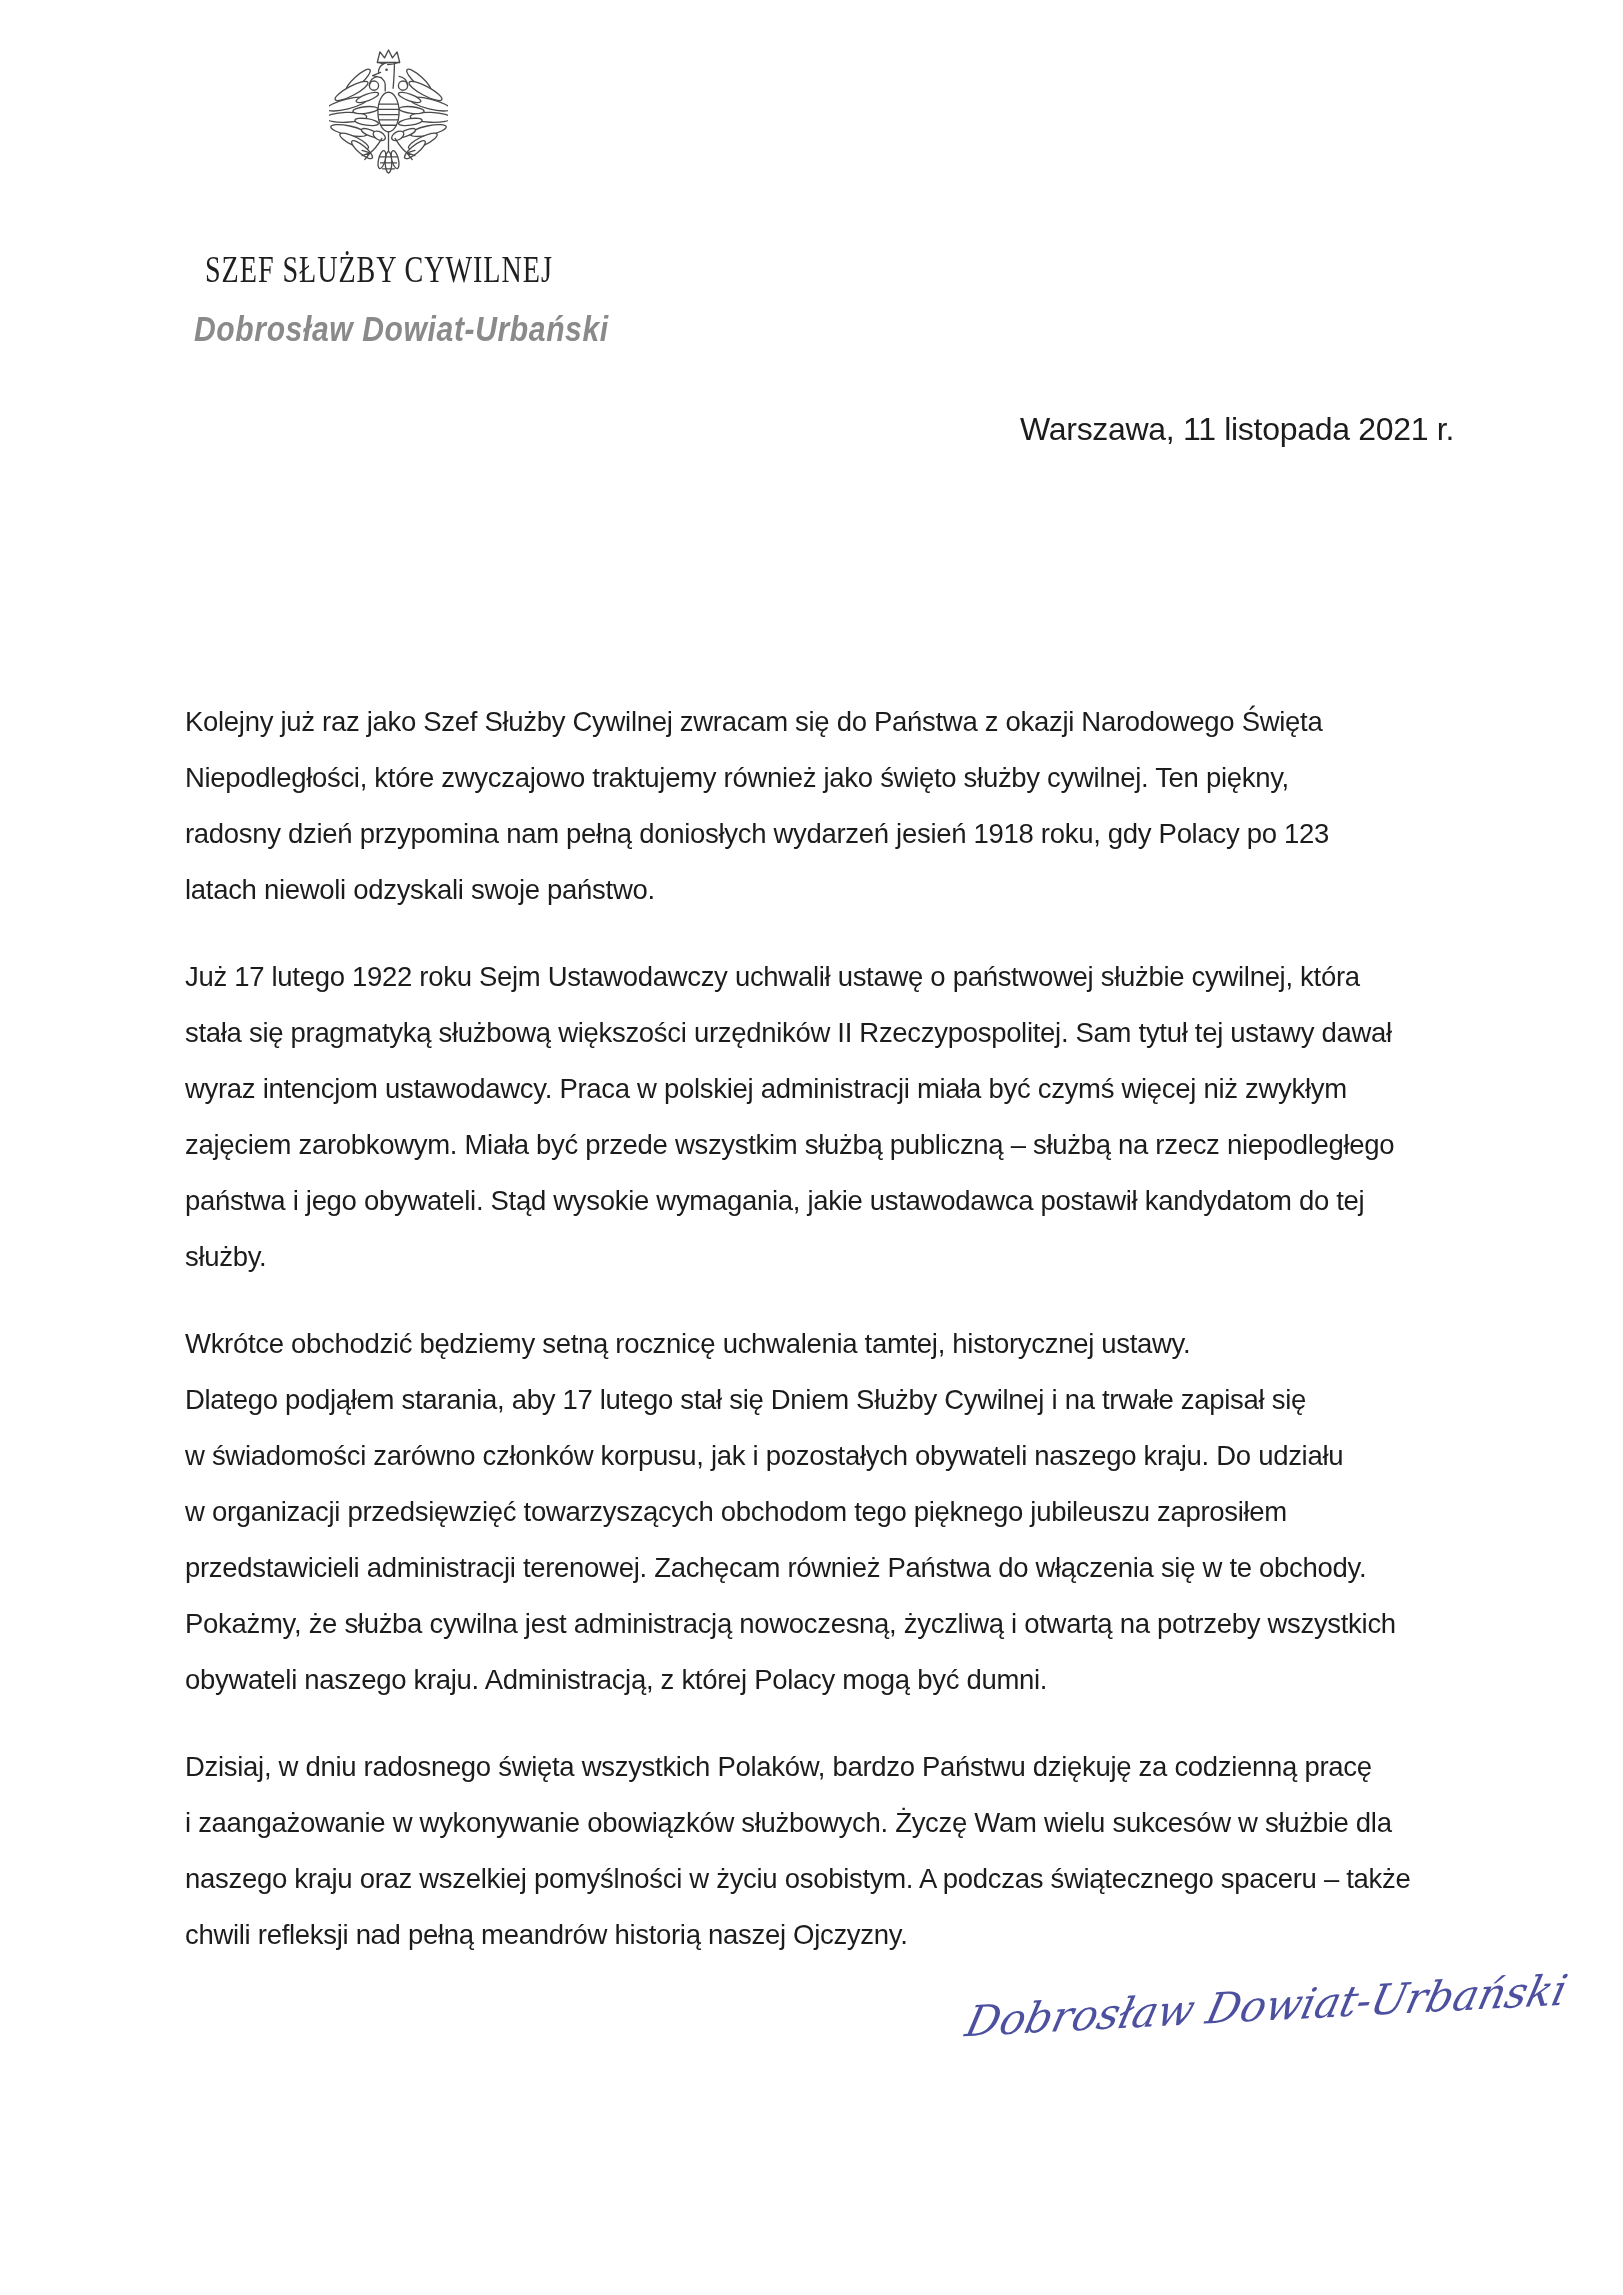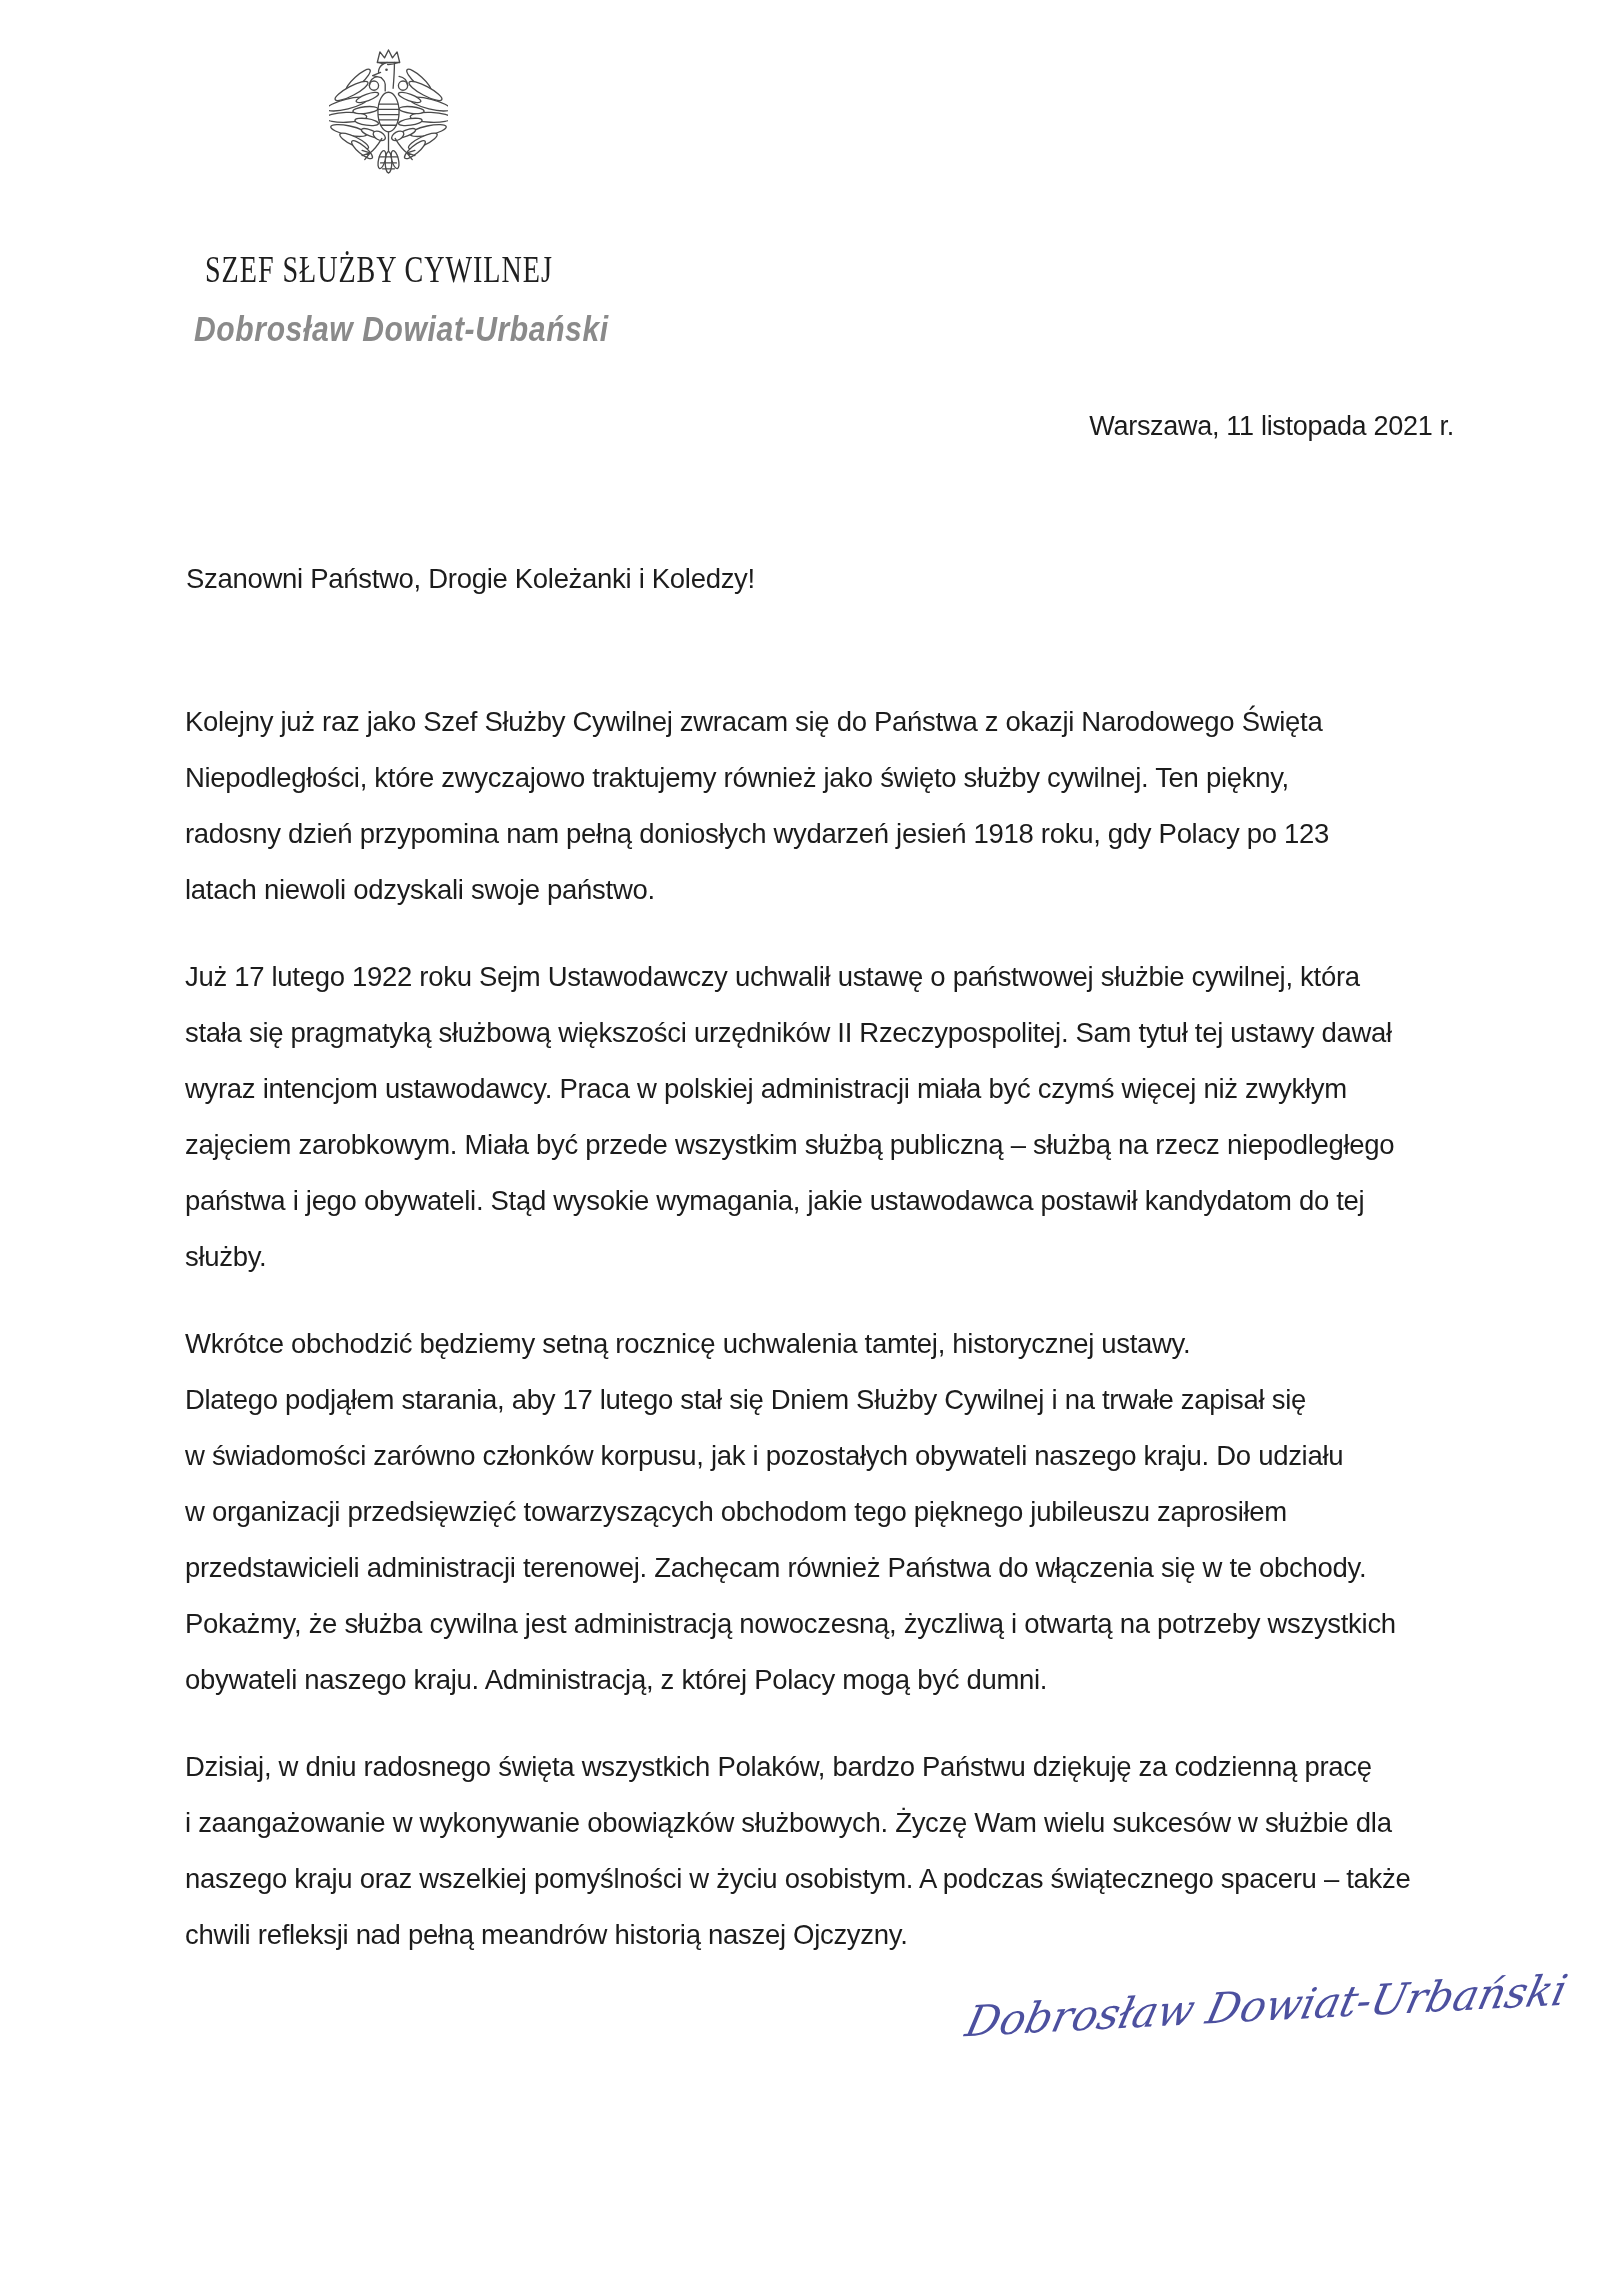--- a/index.html
+++ b/index.html
@@ -24,21 +24,21 @@
   }
   .sender-name {
     position:absolute; left:194px; top:309px;
     font-style:italic; font-weight:600;
     font-size:35px; color:#8a8a8a; letter-spacing:0.7px;
     transform:scaleX(0.86); transform-origin:0 0;
     white-space:pre;
   }
   .dateline {
     position:absolute; right:169px; top:411px;
-    font-size:27px; letter-spacing:-0.3px;
+    font-size:32px; letter-spacing:-0.3px;
     white-space:pre;
   }
   .salutation {
     position:absolute; left:186px; top:563px;
     font-size:27.5px; letter-spacing:-0.3px;
     white-space:pre;
   }
   .letter-body {
     position:absolute; left:185px; top:694px;
     font-size:27.5px; line-height:56px; letter-spacing:-0.3px;
@@ -119,21 +119,20 @@
       <path d="M76 168 H104 M78 177 H102 M81 186 H99"></path>
     </g>
   </svg>
 
   <div class="sender-title">SZEF SŁUŻBY CYWILNEJ</div>
 
   <div class="sender-name">Dobrosław Dowiat-Urbański</div>
 
   <div class="dateline">Warszawa, 11 listopada 2021 r.</div>
 
-  <div class="salutation">Szanowni Państwo, Drogie Koleżanki i Koledzy!</div>
 
   <div class="letter-body">
     <p>Kolejny już raz jako Szef Służby Cywilnej zwracam się do Państwa z okazji Narodowego Święta
 Niepodległości, które zwyczajowo traktujemy również jako święto służby cywilnej. Ten piękny,
 radosny dzień przypomina nam pełną doniosłych wydarzeń jesień 1918 roku, gdy Polacy po 123
 latach niewoli odzyskali swoje państwo.</p>
     <p>Już 17 lutego 1922 roku Sejm Ustawodawczy uchwalił ustawę o państwowej służbie cywilnej, która
 stała się pragmatyką służbową większości urzędników II Rzeczypospolitej. Sam tytuł tej ustawy dawał
 wyraz intencjom ustawodawcy. Praca w polskiej administracji miała być czymś więcej niż zwykłym
 zajęciem zarobkowym. Miała być przede wszystkim służbą publiczną – służbą na rzecz niepodległego

